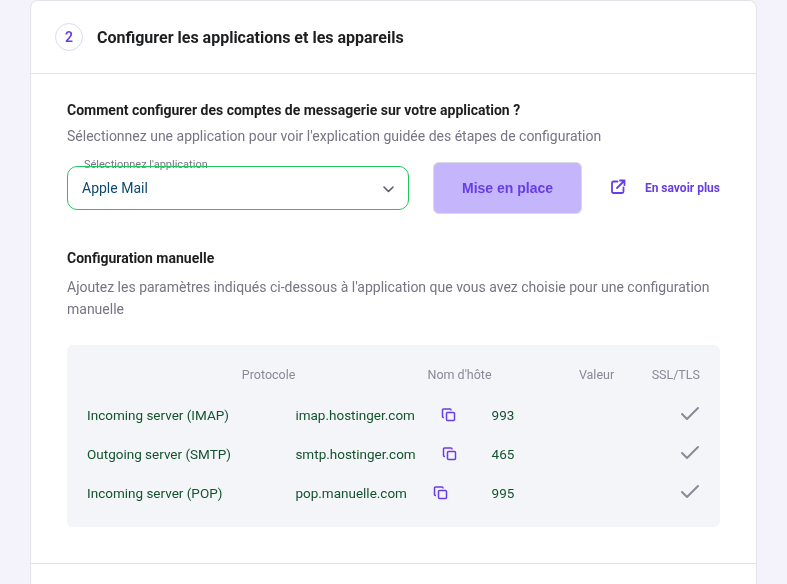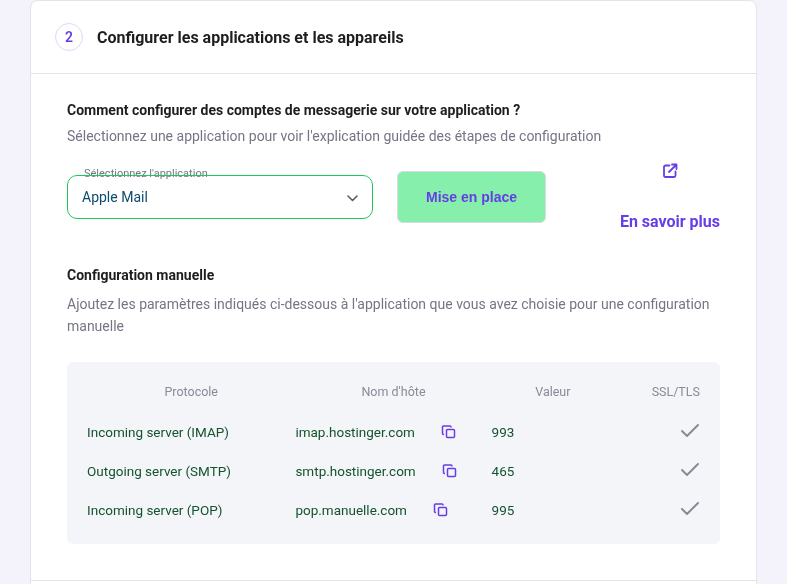--- a/index.html
+++ b/index.html
@@ -56,21 +56,21 @@
       margin-bottom: 18px;
     }
     .controls-row {
       display: flex;
       align-items: center;
       gap: 24px;
       margin-bottom: 36px;
     }
     .select-wrap {
       position: relative;
-      width: 306px;
+      width: 342px;
     }
     .select-label {
       position: absolute;
       top: -8px;
       left: 12px;
       background: #fff;
       padding: 0 5px;
       font-size: 11px;
       color: #757585;
     }
@@ -91,38 +91,37 @@
       position: absolute;
       right: 14px;
       top: 50%;
       transform: translateY(-50%);
     }
     .btn-outline {
       height: 52px;
       padding: 0 28px;
       border: 1px solid #d9d9e0;
       border-radius: 6px;
-      background: #86efac;
+      background: #c4b5fd;
       color: #673de6;
       font-weight: 700;
       font-size: 14px;
       cursor: pointer;
       display: flex;
       align-items: center;
     }
     .link-learn {
       display: flex;
       align-items: center;
-      gap: 28px;
+      gap: 18px;
       color: #673de6;
       font-weight: 700;
-      font-size: 16px;
+      font-size: 12px;
       cursor: pointer;
       margin-left: auto;
-      flex-direction: column;
     }
     .section-sub {
       font-size: 14px;
       font-weight: 700;
       color: #1d1e20;
       margin-bottom: 10px;
     }
     .section-desc {
       font-size: 14px;
       color: #757585;
@@ -133,21 +132,21 @@
       background: #f4f5f9;
       border-radius: 6px;
       padding: 22px 20px 14px;
     }
     .config-table table {
       width: 100%;
       border-collapse: collapse;
       font-size: 13px;
     }
     .config-table th {
-      text-align: center;
+      text-align: right;
       font-weight: 400;
       color: #8a8a98;
       padding-bottom: 14px;
       font-size: 12.5px;
     }
     .config-table th:last-child { text-align: right; }
     .config-table td {
       padding: 10px 0;
       color: #14532d;
       font-size: 13.5px;

